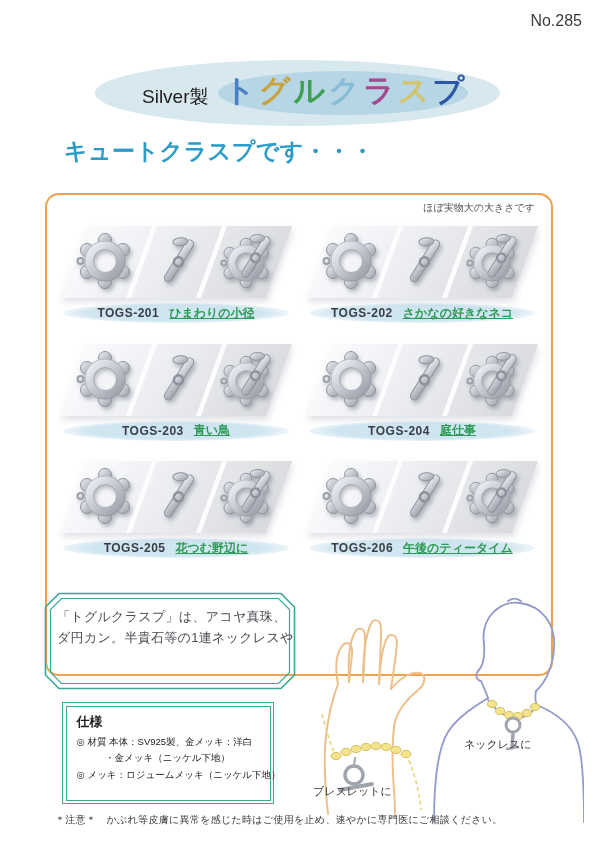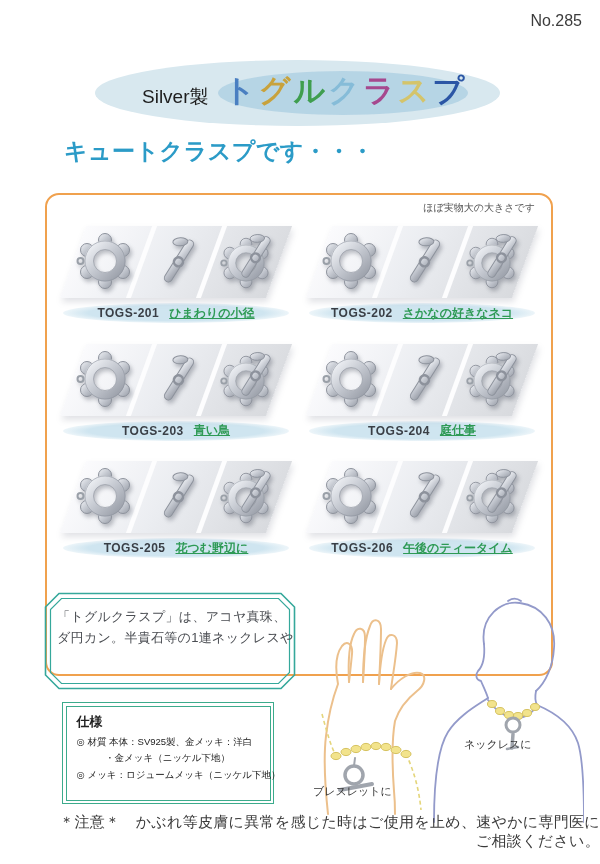--- a/index.html
+++ b/index.html
@@ -55,21 +55,21 @@
               padding:6px 8px 0 10px;box-sizing:border-box;}
   .spec-title{font-size:13px;font-weight:bold;color:#222;margin-bottom:3px;}
   .spec-line{font-size:9.5px;color:#222;line-height:1.75;white-space:nowrap;}
 
   
   .hand-svg{position:absolute;left:292px;top:596px;width:150px;height:220px;}
   .neck-svg{position:absolute;left:424px;top:594px;width:160px;height:230px;}
   .bracelet-label{position:absolute;left:297px;top:784px;font-size:11px;color:#333;margin-left:16px;}
   .necklace-label{position:absolute;left:464px;top:737px;font-size:11px;color:#333;}
 
-  .footer-note{position:absolute;left:55px;top:813px;font-size:15px;color:#3a3a3a;letter-spacing:.3px;text-align:right;}
+  .footer-note{position:absolute;left:55px;top:813px;font-size:10px;color:#3a3a3a;letter-spacing:.3px;text-align:right;}
 </style>
 </head>
 <body>
 
 <div class="page">
 
   <svg width="0" height="0" style="position:absolute" aria-hidden="true">
     <defs>
       <linearGradient id="silver" x1="0" y1="0" x2="1" y2="1">
         <stop offset="0" stop-color="#f0f2f6"></stop>

